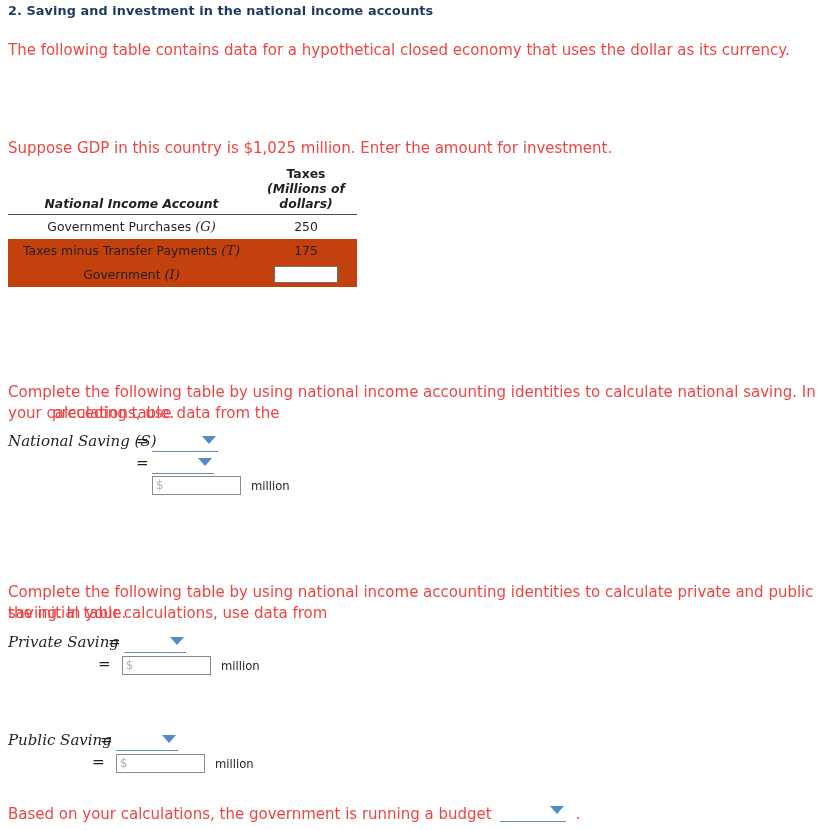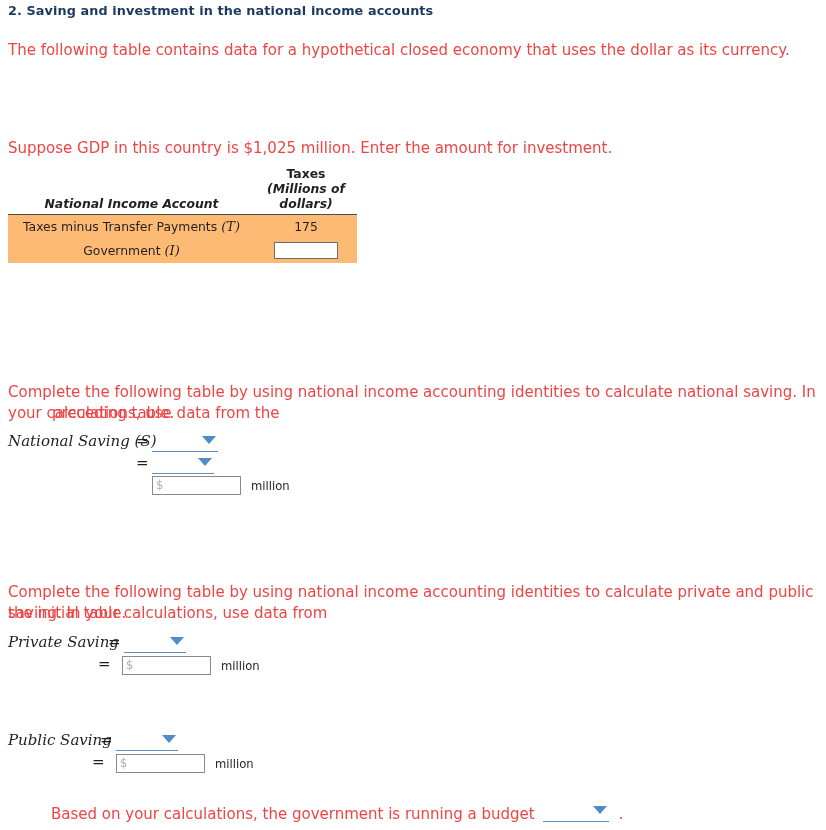--- a/index.html
+++ b/index.html
@@ -51,21 +51,21 @@
     vertical-align: bottom;
     padding-bottom: 3px;
     font-weight: bold;
     border-bottom: 1.6px solid #4d4d4d;
   }
   .th-account { text-align: center; width: 247px; font-style: italic; }
   .th-value   { text-align: center; width: 102px; }
   .th-value .val-top { display: block; font-weight: bold; }
   .th-value .val-sub { display: block; font-style: italic; font-weight: bold; }
   .nia-table tbody tr { height: 24px; }
-  .nia-table tbody tr.shaded { background: #fdba74; }
+  .nia-table tbody tr.shaded { background: #c2410c; }
   .cell-label { text-align: center; padding-right: 18px; }
   .cell-value { text-align: center; }
   .sym {
     font-family: "DejaVu Serif", "Liberation Serif", serif;
     font-style: italic;
     font-size: 13px;
   }
   .table-input {
     width: 62px; height: 15px;
     border: 1.3px solid #6e6e6e;
@@ -140,20 +140,27 @@
   <thead>
     <tr>
       <th class="th-account">National Income Account</th>
       <th class="th-value">
         <span class="val-top">Taxes</span>
         <span class="val-sub">(Millions of dollars)</span>
       </th>
     </tr>
   </thead>
   <tbody>
+    <tr>
+      <td class="cell-label">
+        <span>Government Purchases</span>
+        <span class="sym">(G)</span>
+      </td>
+      <td class="cell-value">250</td>
+    </tr>
     <tr class="shaded">
       <td class="cell-label">
         <span>Taxes minus Transfer Payments</span>
         <span class="sym">(T)</span>
       </td>
       <td class="cell-value">175</td>
     </tr>
     <tr class="shaded">
       <td class="cell-label">
         <span>Government</span>
@@ -211,19 +218,19 @@
   <span class="dropdown dd-narrow">
     <span class="caret"></span>
   </span>
 </div>
 <div class="abs eq-sign" style="left:92px; top:753px;">=</div>
 <div class="abs" style="left:116px; top:754px;">
   <span class="money-input">$</span>
   <span class="unit" style="margin-left:6px;">million</span>
 </div>
 
-<div class="abs" style="left:8px; top:804px;margin-left:43px;">
+<div class="abs" style="left:8px; top:804px;">
   <span class="para">Based on your calculations, the government is running a budget</span>
   <span class="dropdown" style="width:66px; margin-left:4px; vertical-align:-3px;">
     <span class="caret"></span>
   </span>
   <span class="para" style="margin-left:6px;">.</span>
 </div>
 
 </body></html>

